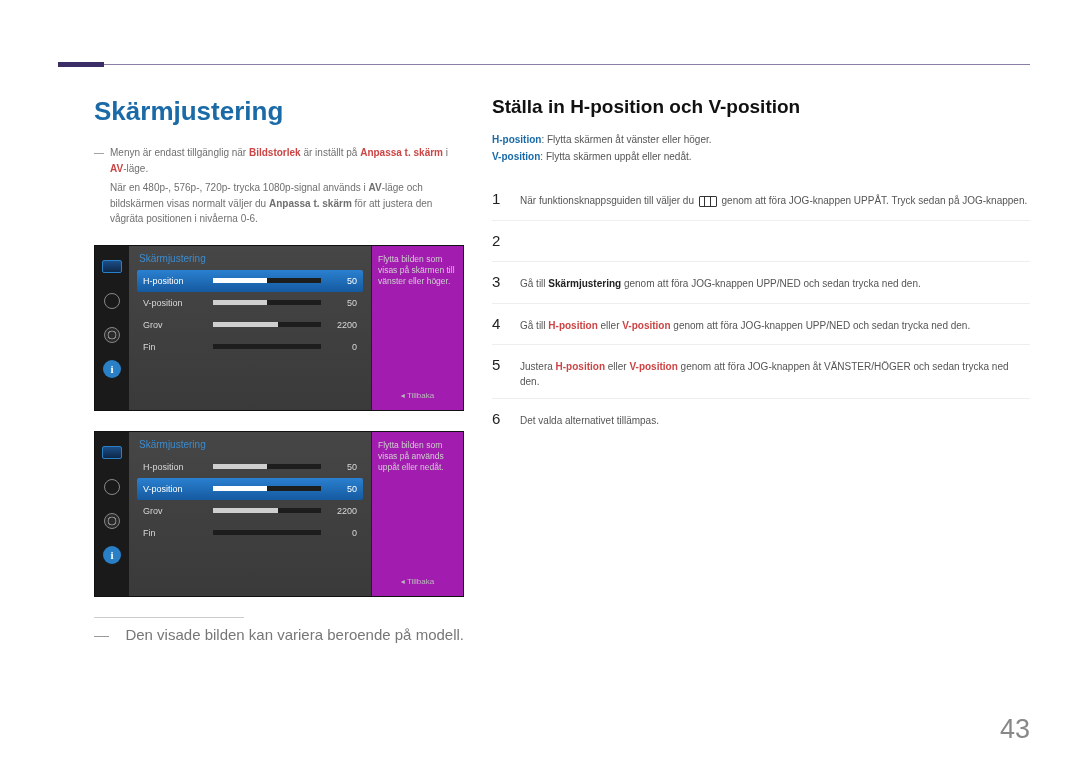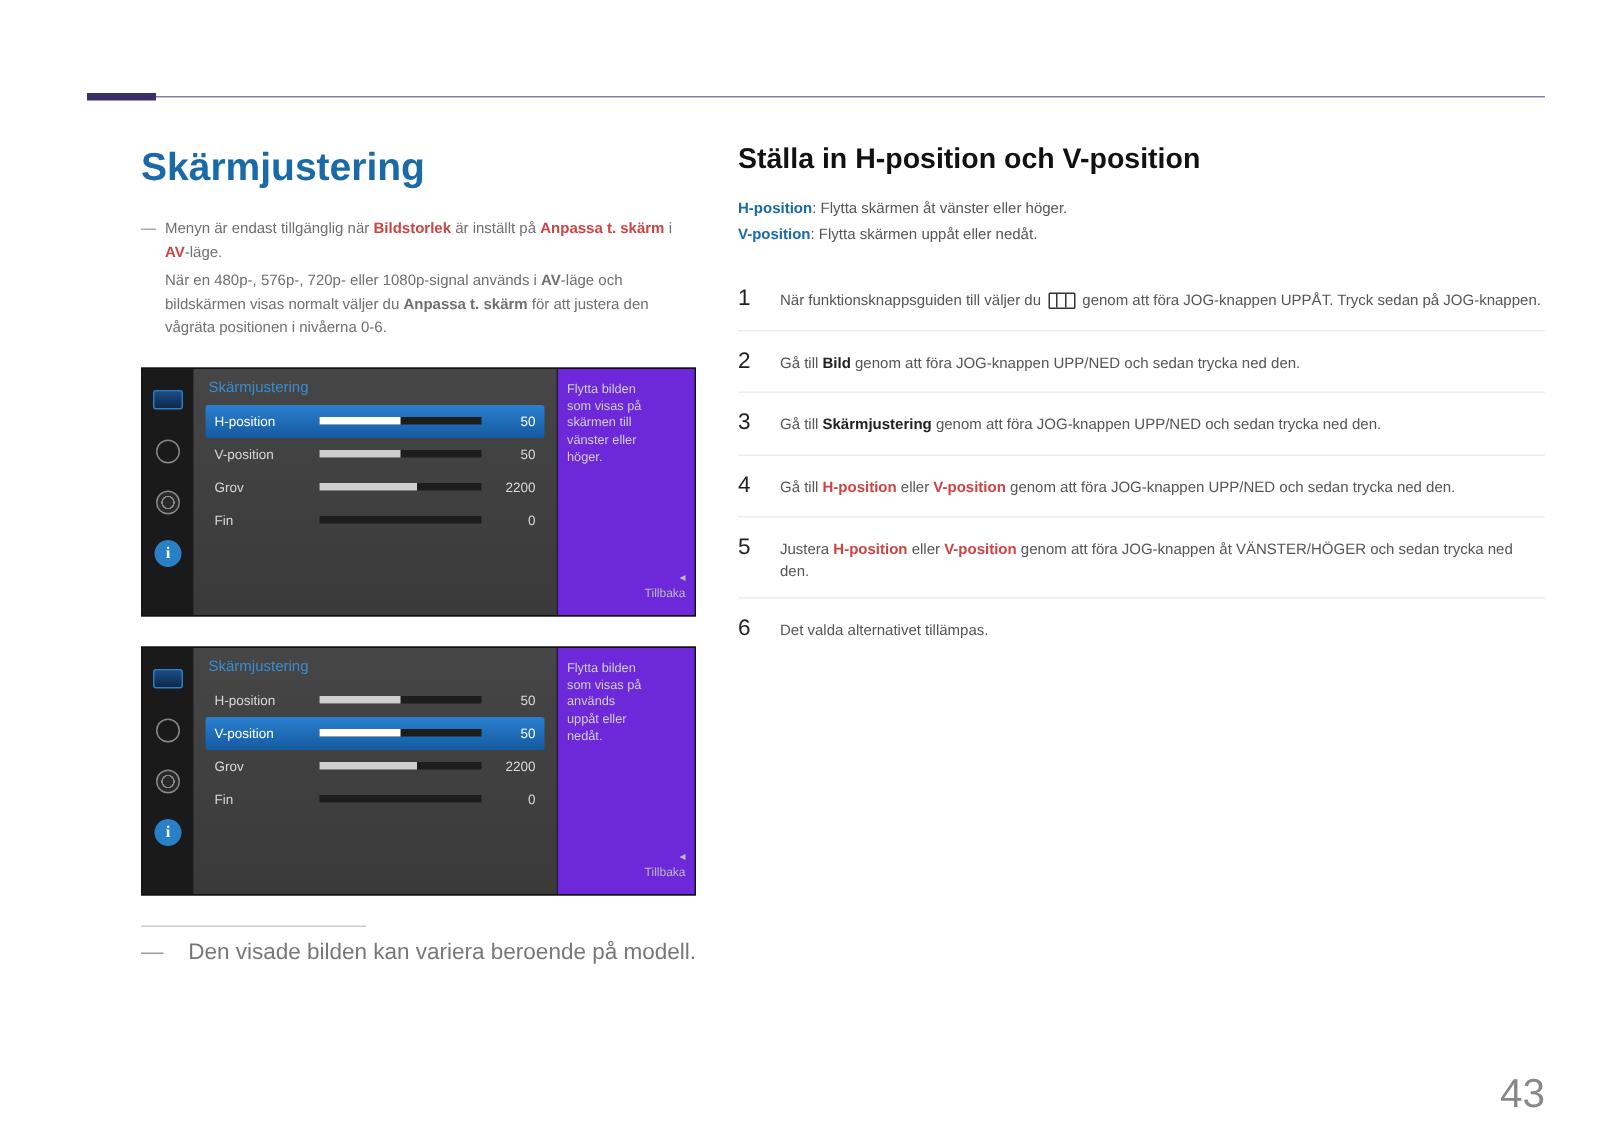--- a/index.html
+++ b/index.html
@@ -159,27 +159,27 @@
     position: relative;
   }
   .bar-fill {
     position:absolute; left:0; top:0; bottom:0;
     background:#cfcfcf;
   }
   .osd-row.sel .bar-fill { background:#fff; }
   .osd-val { text-align:right; padding-left:6px; }
   .osd-side {
     width: 92px;
-    background: #6d28d9;
+    background: #a21caf;
     color:#cfcfcf;
     font-size: 8.5px;
     line-height: 1.35;
     padding: 8px 6px;
     border-left: 1px solid #222;
-    display:flex;flex-direction:row;
+    display:flex;flex-direction:column;align-items:center;
   }
   .osd-back {
     margin-top:auto;
     text-align:right;
     font-size:8px;
     color:#bbb;
   }
   .osd-back::before { content:"◂ "; }
   .footnote-rule {
     border-top:1px solid #ccc;
@@ -244,21 +244,21 @@
 </head>
 <body>
 
 <div class="top-rule"></div>
 
 <div class="page-wrap">
   <div class="left-col">
     <h1>Skärmjustering</h1>
     <div class="notes">
       <div class="note"><span>Menyn är endast tillgänglig när </span><b class="red">Bildstorlek</b><span> är inställt på </span><b class="red">Anpassa t. skärm</b><span> i </span><b class="red">AV</b><span>-läge.</span></div>
-      <div class="note-sub"><span>När en 480p-, 576p-, 720p- eller 1080p-signal används i </span><b class="red">AV</b><span>-läge och bildskärmen visas normalt väljer du </span><b class="red">Anpassa t. skärm</b><span> för att justera den vågräta positionen i nivåerna 0-6.</span></div>
+      <div class="note-sub"><span>När en 480p-, 576p-, 720p- trycka 1080p-signal används i </span><b class="red">AV</b><span>-läge och bildskärmen visas normalt väljer du </span><b class="red">Anpassa t. skärm</b><span> för att justera den vågräta positionen i nivåerna 0-6.</span></div>
     </div>
 
     <div id="osd-container">
         <div class="osd">
           <div class="osd-iconbar">
             <div class="icon">
               <div class="ic-monitor"></div>
             </div>
             <div class="icon">
               <div class="ic-circle"></div>
@@ -377,21 +377,20 @@
         <div class="step">
           <div class="step-num">1</div>
           <div class="step-text"><span>När funktionsknappsguiden till väljer du </span><span class="inline-icon">
               <span></span>
               <span></span>
               <span></span>
             </span><span> genom att föra JOG-knappen UPPÅT. Tryck sedan på JOG-knappen.</span></div>
         </div>
         <div class="step">
           <div class="step-num">2</div>
-          <div class="step-text"><span>Gå till </span><b class="dark">Bild</b><span> genom att föra JOG-knappen UPP/NED och sedan trycka ned den.</span></div>
         </div>
         <div class="step">
           <div class="step-num">3</div>
           <div class="step-text"><span>Gå till </span><b class="dark">Skärmjustering</b><span> genom att föra JOG-knappen UPP/NED och sedan trycka ned den.</span></div>
         </div>
         <div class="step">
           <div class="step-num">4</div>
           <div class="step-text"><span>Gå till </span><b class="red">H-position</b><span> eller </span><b class="red">V-position</b><span> genom att föra JOG-knappen UPP/NED och sedan trycka ned den.</span></div>
         </div>
         <div class="step">

